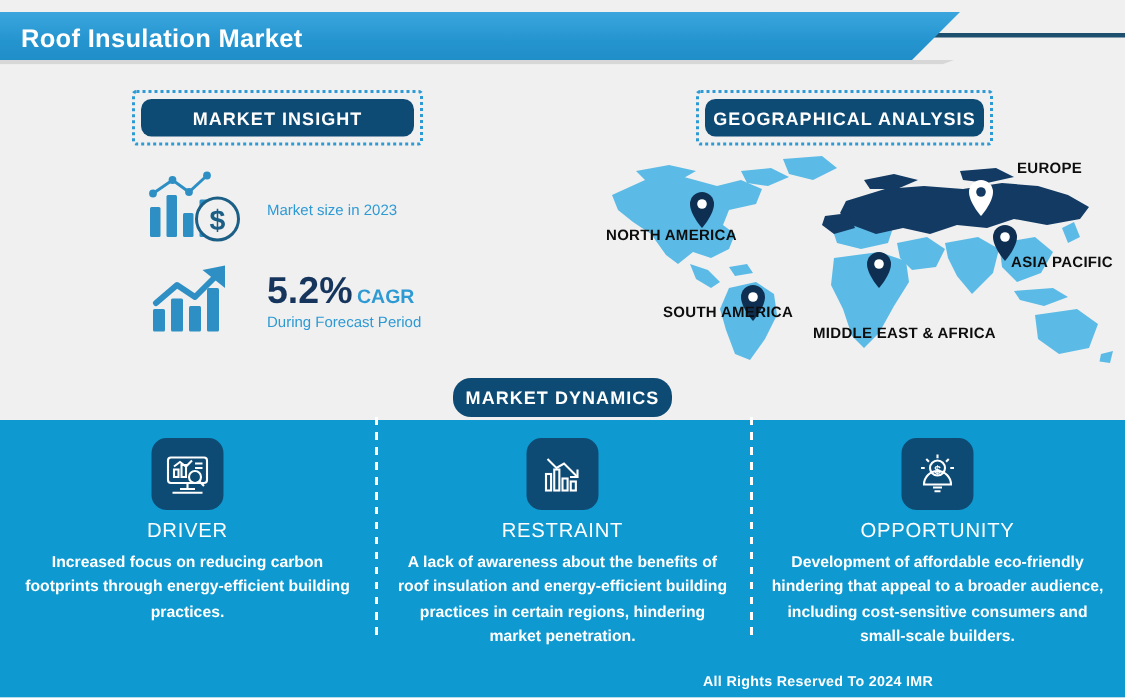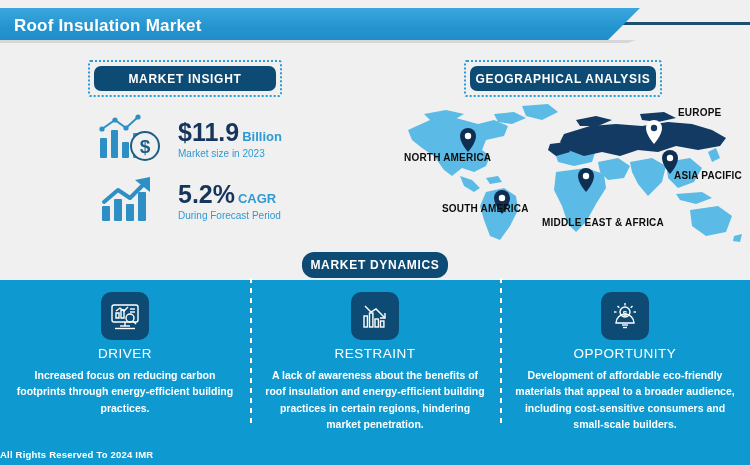--- a/index.html
+++ b/index.html
@@ -191,20 +191,21 @@
     text-align: center;
   }
 
   
   .footer {
     position: absolute;
     left: 0; bottom: 0;
     width: 634px; height: 22px;
     display: flex;
     align-items: center;
+    justify-content: flex-end;
     padding-right: 12px;
   }
   .footer-text {
     color: #ffffff;
     font-size: 9.5px;
     font-weight: bold;
     letter-spacing: .2px;
   }
 </style>
 </head>
@@ -242,21 +243,20 @@
       <polyline points="6,17 19,8 30,16 42,5" fill="none" stroke="#2e8fc4" stroke-width="2"></polyline>
       <circle cx="6" cy="17" r="2.6" fill="#2e8fc4"></circle>
       <circle cx="19" cy="8" r="2.6" fill="#2e8fc4"></circle>
       <circle cx="30" cy="16" r="2.6" fill="#2e8fc4"></circle>
       <circle cx="42" cy="5" r="2.6" fill="#2e8fc4"></circle>
       <circle cx="49" cy="34" r="14" fill="#f0f0f0" stroke="#1c5f86" stroke-width="2"></circle>
       <text x="49" y="41" font-family="'Liberation Sans',sans-serif" font-size="19" font-weight="bold" fill="#1c5f86" text-anchor="middle">$</text>
     </svg>
   </span>
   <span class="stat-text">
-    <div class="stat-value"><span>$11.9</span><span class="unit">Billion</span></div>
     <div class="stat-sub">Market size in 2023</div>
   </span>
 </div>
 
 <div class="stat-row" id="stat-cagr">
   <span class="stat-icon">
     <svg viewBox="0 0 70 52" width="70" height="52">
       <g fill="#2e8fc4">
         <rect x="6" y="32" width="8" height="15" rx="1"></rect>
         <rect x="18" y="25" width="8" height="22" rx="1"></rect>
@@ -401,20 +401,20 @@
         <line x1="17" y1="4" x2="17" y2="6.5"></line>
         <line x1="9.5" y1="7" x2="11.3" y2="8.8"></line>
         <line x1="24.5" y1="7" x2="22.7" y2="8.8"></line>
         <line x1="6" y1="13" x2="8.5" y2="13"></line>
         <line x1="25.5" y1="13" x2="28" y2="13"></line>
         <line x1="14" y1="26" x2="20" y2="26"></line>
         <line x1="15" y1="28.5" x2="19" y2="28.5"></line>
       </svg>
     </span>
     <span class="card-title">OPPORTUNITY</span>
-    <span class="card-body">Development of affordable eco-friendly materials that appeal to a broader audience, including cost-sensitive consumers and small-scale builders.</span>
+    <span class="card-body">Development of affordable eco-friendly hindering that appeal to a broader audience, including cost-sensitive consumers and small-scale builders.</span>
   </div>
 
 </div>
 
 <div class="footer">
   <span class="footer-text">All Rights Reserved To 2024 IMR</span>
 </div>
 
 </body></html>

